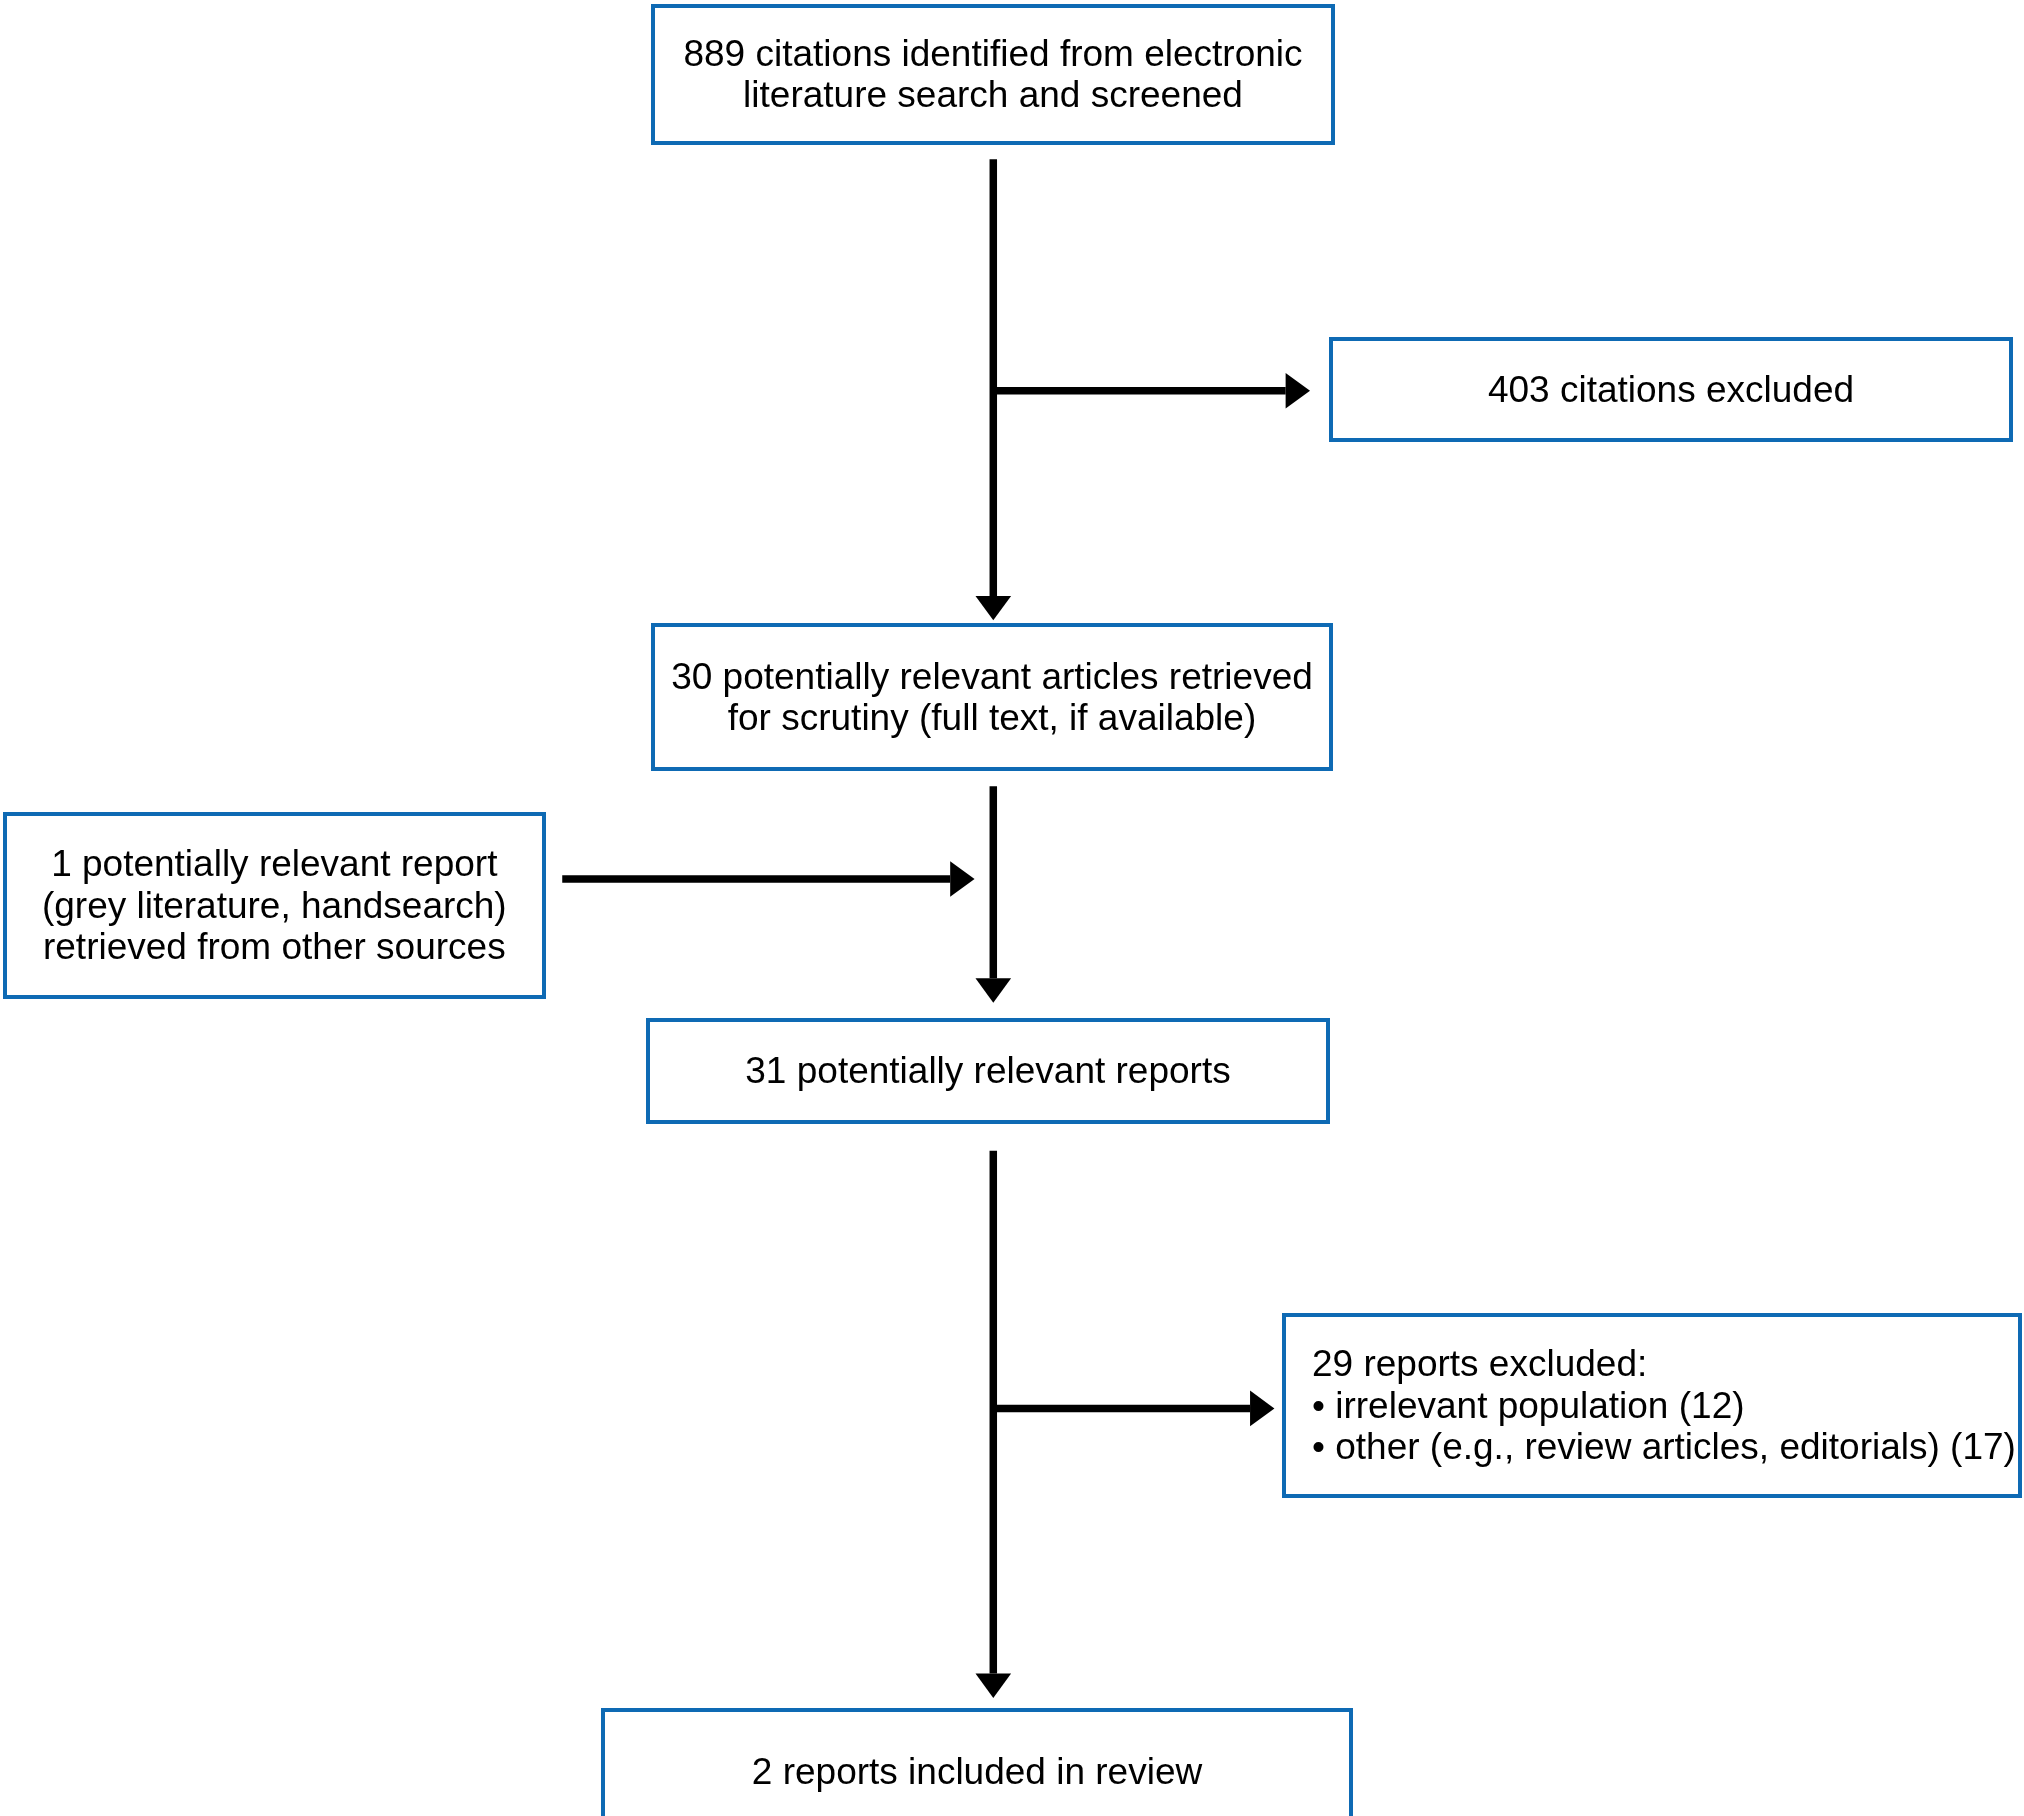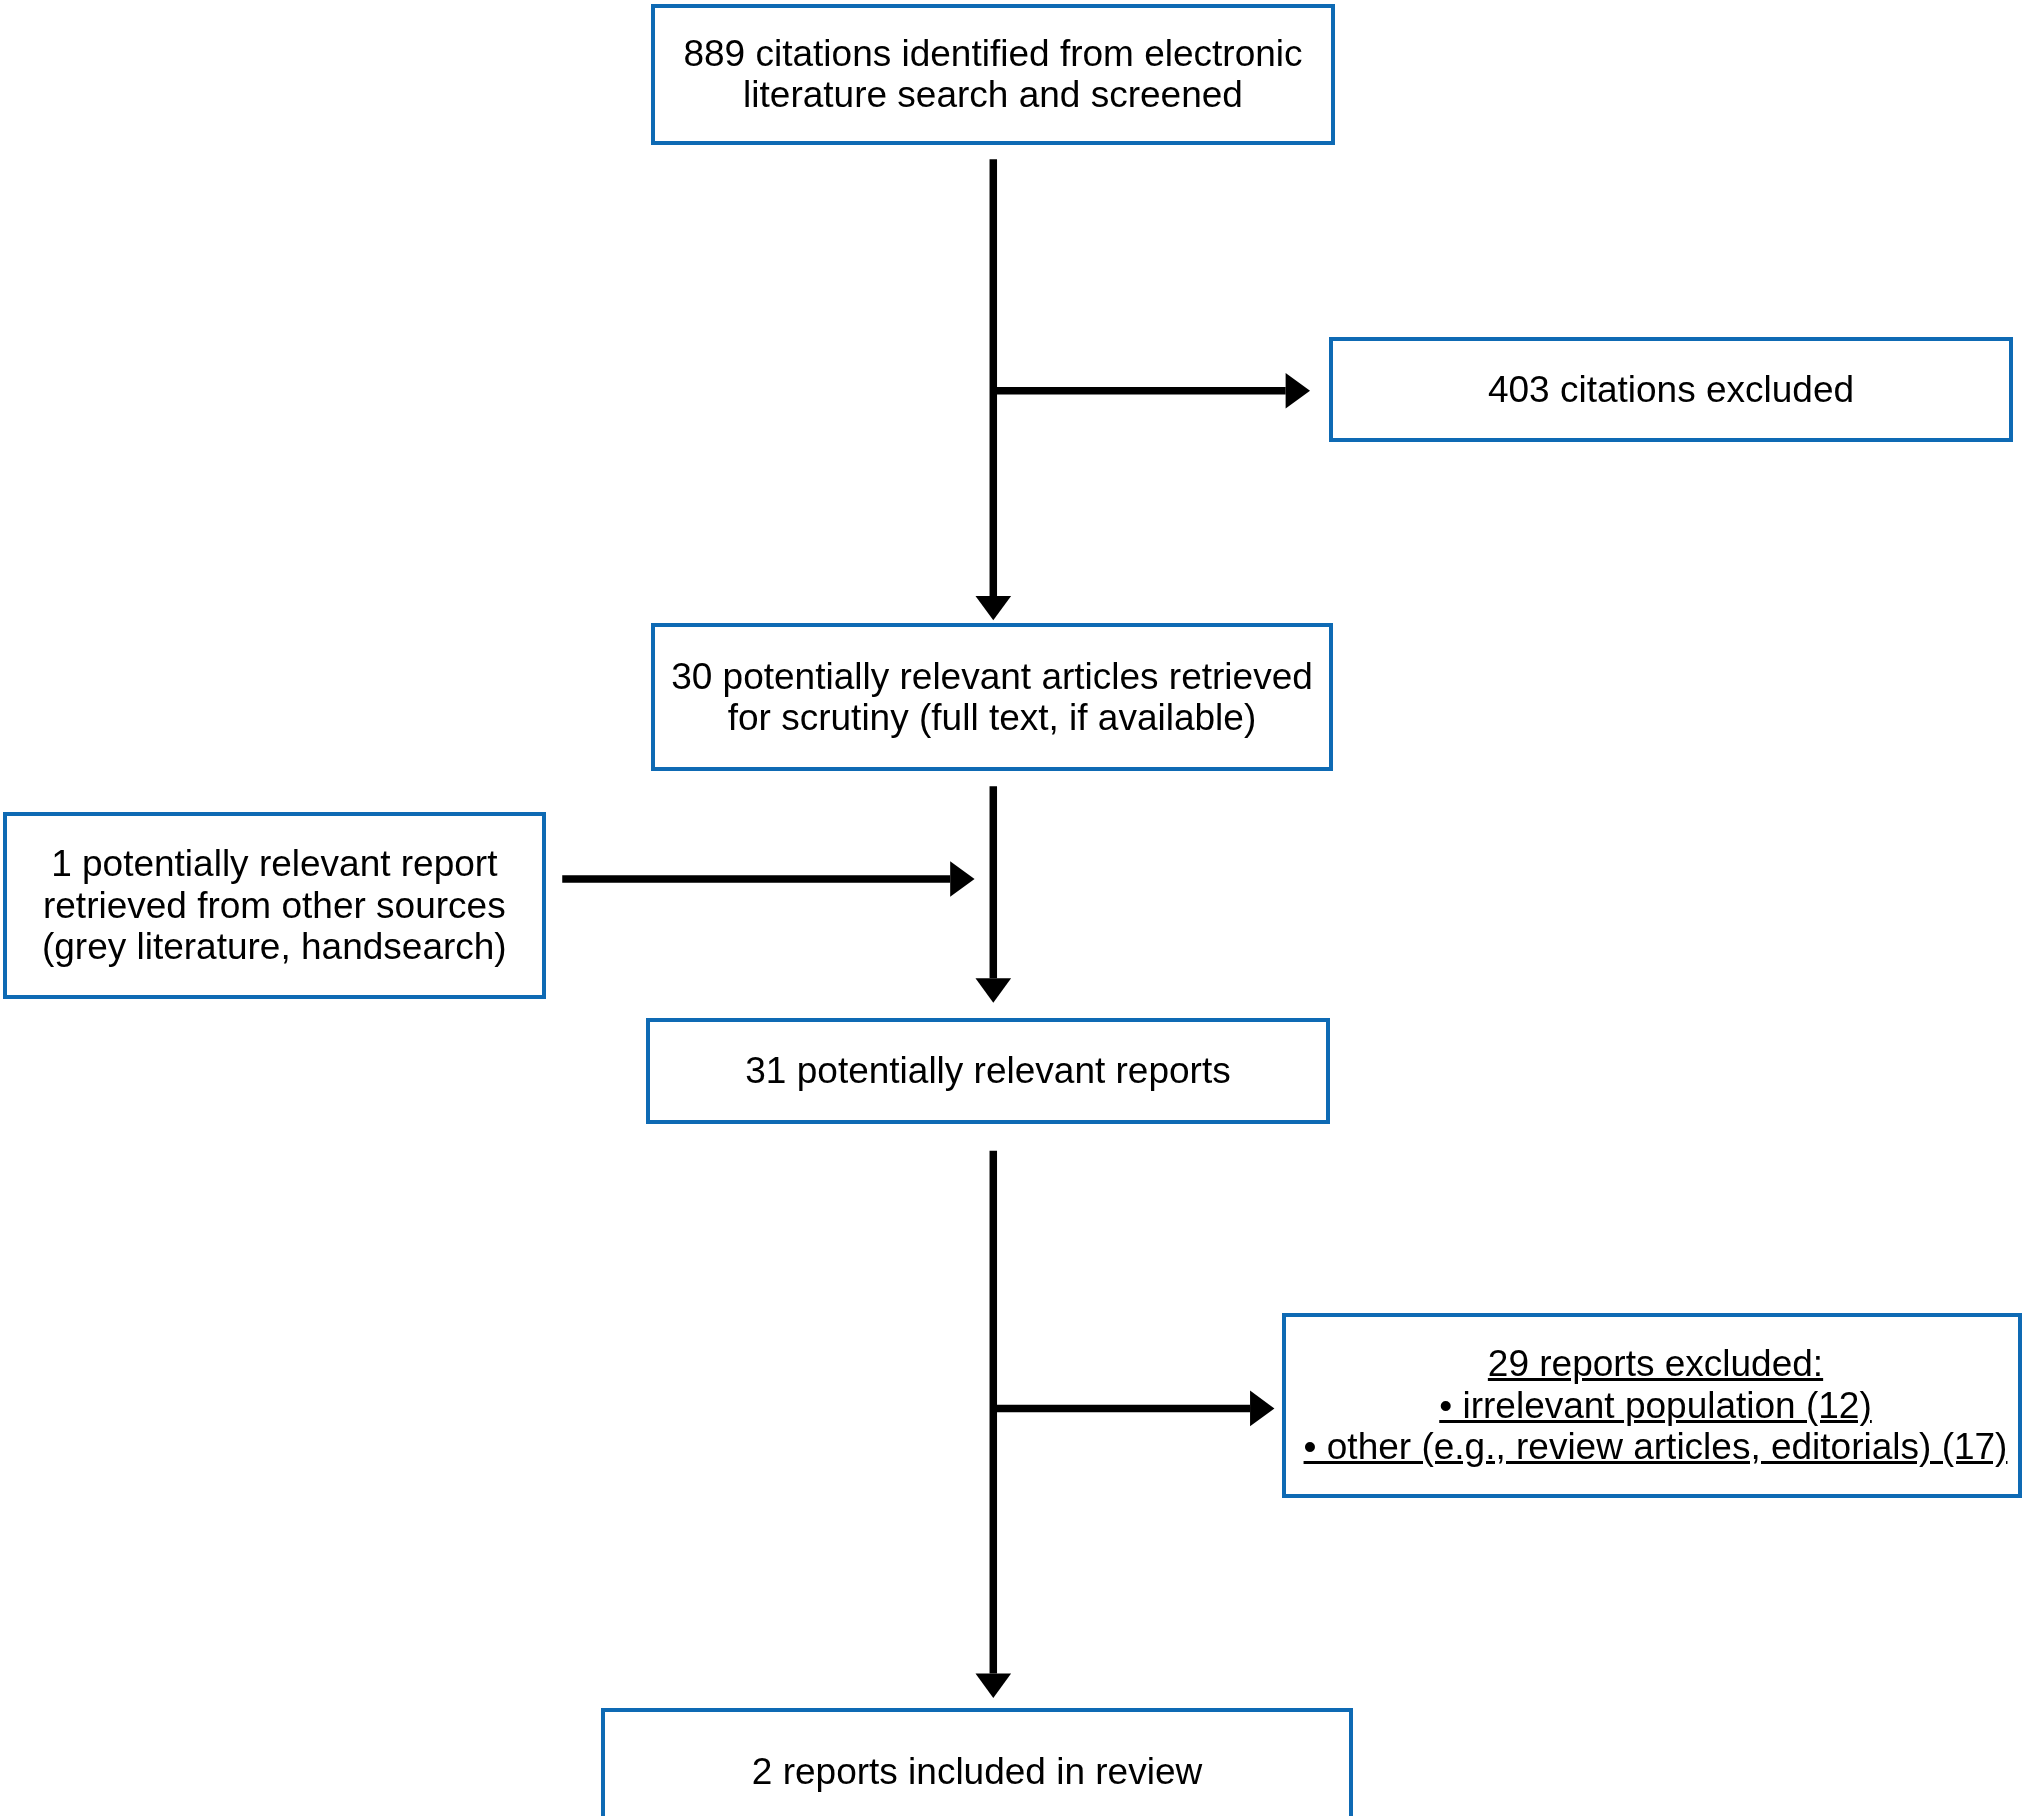--- a/index.html
+++ b/index.html
@@ -22,26 +22,25 @@
     display:flex;
     flex-direction:column;
     justify-content:center;
     align-items:center;
     text-align:center;
     font-size:37px;
     line-height:1.12;
   }
   .box .line{white-space:nowrap;}
   .box.left-align{
-    align-items:center;
+    align-items:flex-start;
     text-align:left;
     padding-left:26px;
     padding-right:19px;
     font-size:37px;
-    text-decoration:underline;
   }
 </style>
 </head>
 <body>
 
 <div class="canvas">
 
   <svg class="connectors" viewBox="0 0 2161 1939" xmlns="http://www.w3.org/2000/svg">
 
     <line x1="1060" y1="170" x2="1060" y2="636"></line>
@@ -72,22 +71,22 @@
     <div class="line">403 citations excluded</div>
   </div>
 
   <div class="box" style="left:651px;top:623px;width:682px;height:148px;">
     <div class="line">30 potentially relevant articles retrieved</div>
     <div class="line">for scrutiny (full text, if available)</div>
   </div>
 
   <div class="box" style="left:2.8px;top:812px;width:543px;height:187px;">
     <div class="line">1 potentially relevant report</div>
+    <div class="line">(grey literature, handsearch)</div>
     <div class="line">retrieved from other sources</div>
-    <div class="line">(grey literature, handsearch)</div>
   </div>
 
   <div class="box" style="left:646px;top:1018px;width:684px;height:106px;">
     <div class="line">31 potentially relevant reports</div>
   </div>
 
   <div class="box left-align" style="left:1282px;top:1313px;width:740px;height:185px;">
     <div class="line">29 reports excluded:</div>
     <div class="line">• irrelevant population (12)</div>
     <div class="line">• other (e.g., review articles, editorials) (17)</div>

